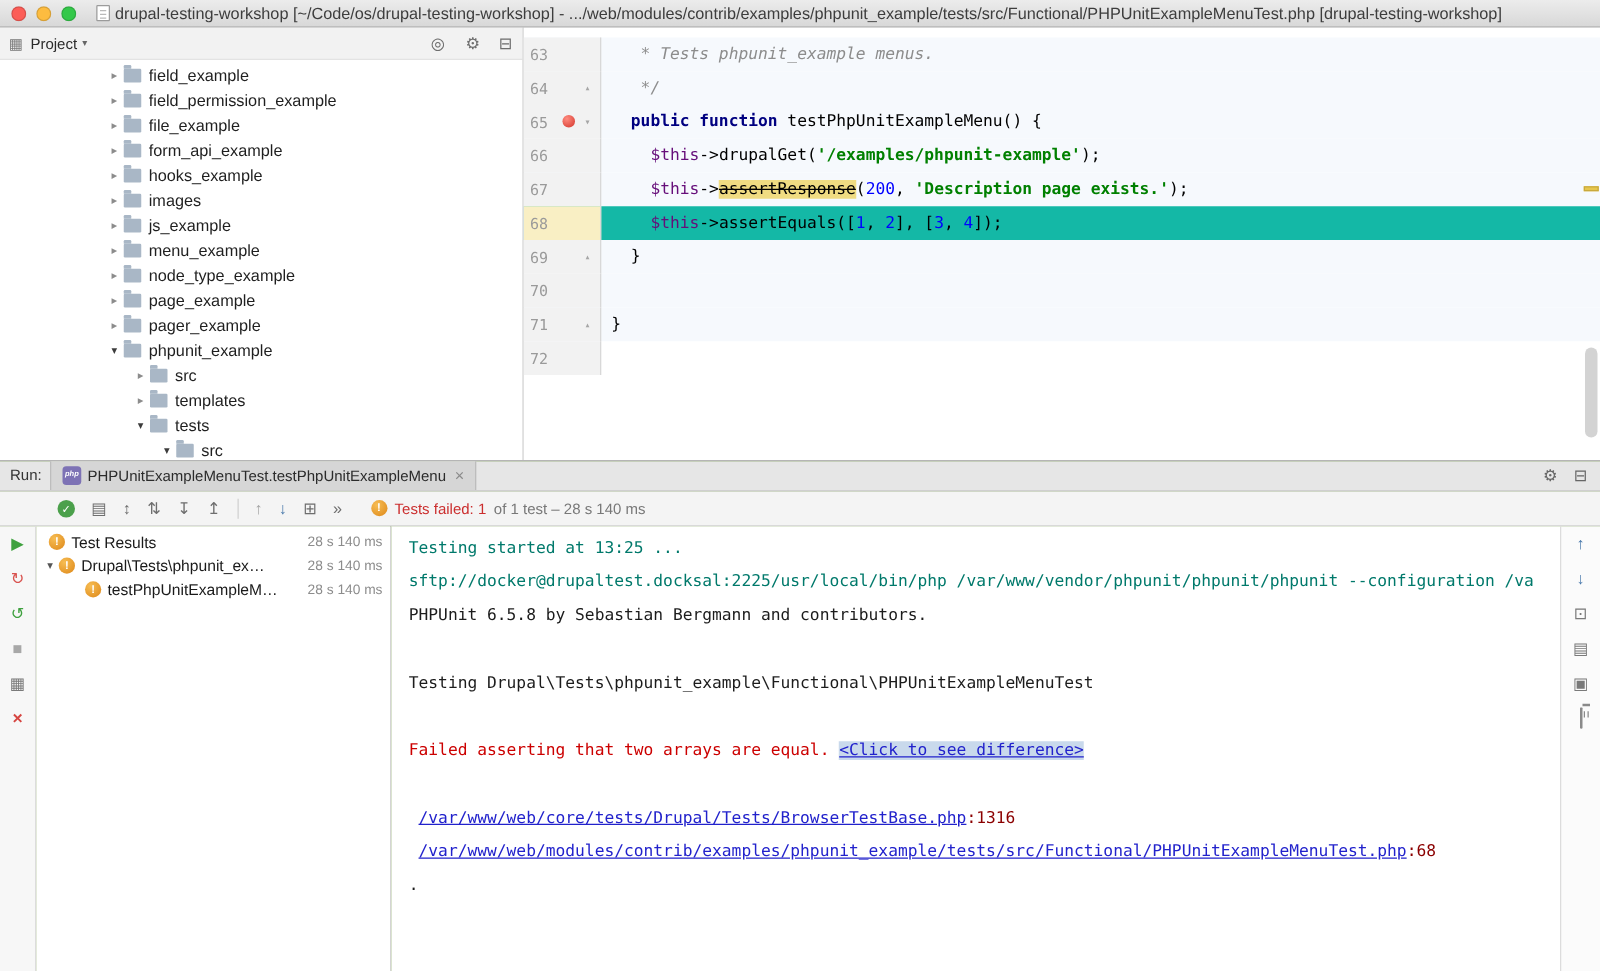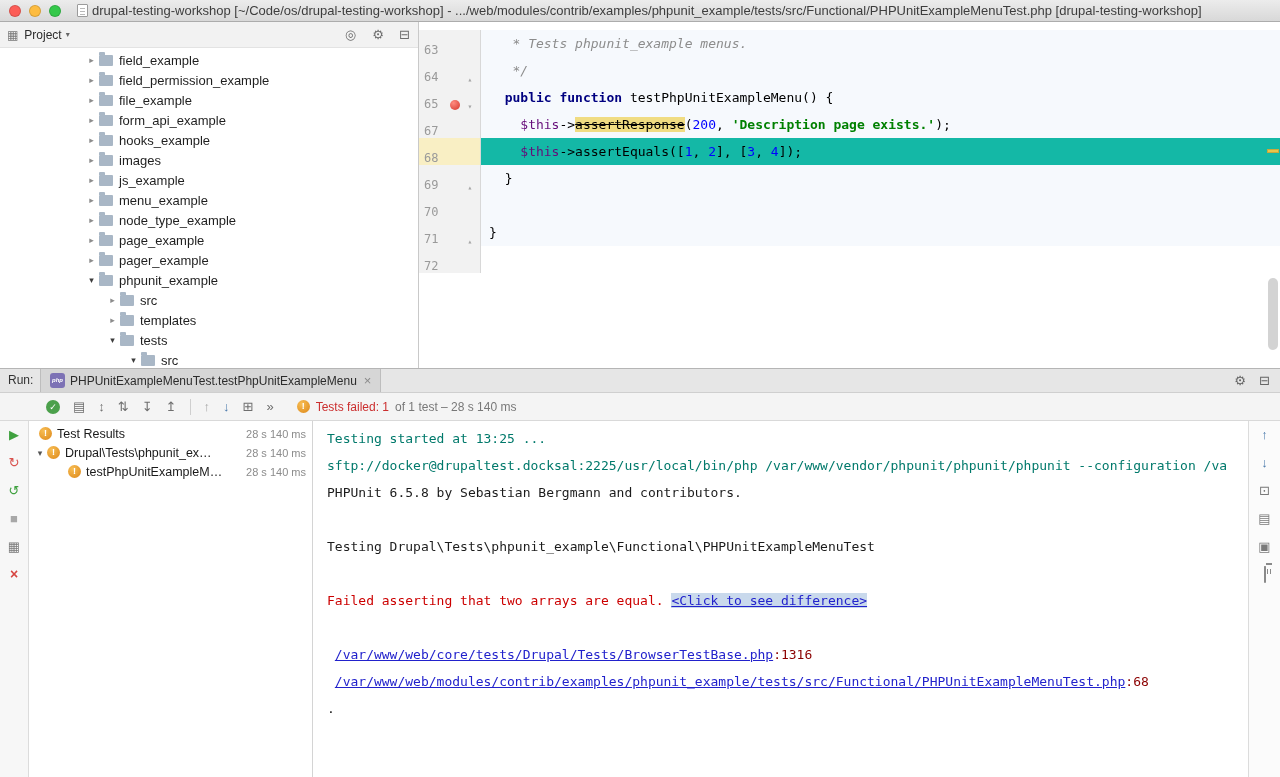--- a/index.html
+++ b/index.html
@@ -32,21 +32,21 @@
   .folder-icon{width:14px;height:11px;background:#a9b7c6;border-radius:1px;position:relative;flex:none;margin-right:6px}
   .folder-icon::before{content:"";position:absolute;top:-3px;left:0;width:6px;height:3px;background:#a9b7c6;border-radius:1px 1px 0 0}
   #main-splitter{position:absolute;left:418px;top:22px;width:1px;height:346px;background:#c9c9c9}
 
   
   #editor{position:absolute;left:419px;top:22px;width:861px;height:346px;background:#fff;overflow:hidden}
   #editor-rows{padding-top:8px}
   .ed-row{display:flex;height:27px;font-family:"DejaVu Sans Mono","Liberation Mono",monospace;font-size:13px}
   .ed-row.tint{background:#f6f9fd}
   .ed-row.hl{background:#14b8a6}
-  .ed-gutter{flex:none;width:62px;display:flex;align-items:flex-end;background:#f2f2f2;border-right:1px solid #d8d8d8}
+  .ed-gutter{flex:none;width:62px;display:flex;align-items:center;background:#f2f2f2;border-right:1px solid #d8d8d8}
   .ed-row.hl .ed-gutter{background:#f9efc4}
   .ed-num{width:22px;margin-left:5px;font-size:12px;color:#9a9a9a}
   .ed-icn{width:17px;text-align:center;line-height:10px}
   .gut-ball{width:10px;height:10px;border-radius:50%;background:radial-gradient(circle at 35% 30%,#ff8b7f,#d3352b);display:inline-block}
   .ed-fold{width:14px;text-align:center;font-size:8px;color:#a6a6a6}
   .ed-code{flex:1;white-space:pre;line-height:27px;padding-left:8px}
   .tk-comment{color:#8c8c8c;font-style:italic}
   .tk-kw{color:#000080;font-weight:bold}
   .tk-var{color:#660e7a}
   .tk-str{color:#008000;font-weight:bold}
@@ -230,20 +230,28 @@
       <div class="ed-row tint">
         <span class="ed-gutter">
           <span class="ed-num">65</span>
           <span class="ed-icn"><span class="gut-ball"></span></span>
           <span class="ed-fold">▾</span>
         </span>
         <span class="ed-code"><span class="tk-plain">  </span><span class="tk-kw">public function</span><span class="tk-plain"> testPhpUnitExampleMenu() {</span></span>
       </div>
       <div class="ed-row tint">
         <span class="ed-gutter">
+          <span class="ed-num">66</span>
+          <span class="ed-icn"></span>
+          <span class="ed-fold"></span>
+        </span>
+        <span class="ed-code"><span class="tk-plain">    </span><span class="tk-var">$this</span><span class="tk-plain">-&gt;drupalGet(</span><span class="tk-str">'/examples/phpunit-example'</span><span class="tk-plain">);</span></span>
+      </div>
+      <div class="ed-row tint">
+        <span class="ed-gutter">
           <span class="ed-num">67</span>
           <span class="ed-icn"></span>
           <span class="ed-fold"></span>
         </span>
         <span class="ed-code"><span class="tk-plain">    </span><span class="tk-var">$this</span><span class="tk-plain">-&gt;</span><span class="tk-deprecated">assertResponse</span><span class="tk-plain">(</span><span class="tk-num">200</span><span class="tk-plain">, </span><span class="tk-str">'Description page exists.'</span><span class="tk-plain">);</span></span>
       </div>
       <div class="ed-row tint hl">
         <span class="ed-gutter">
           <span class="ed-num">68</span>
           <span class="ed-icn"></span>

